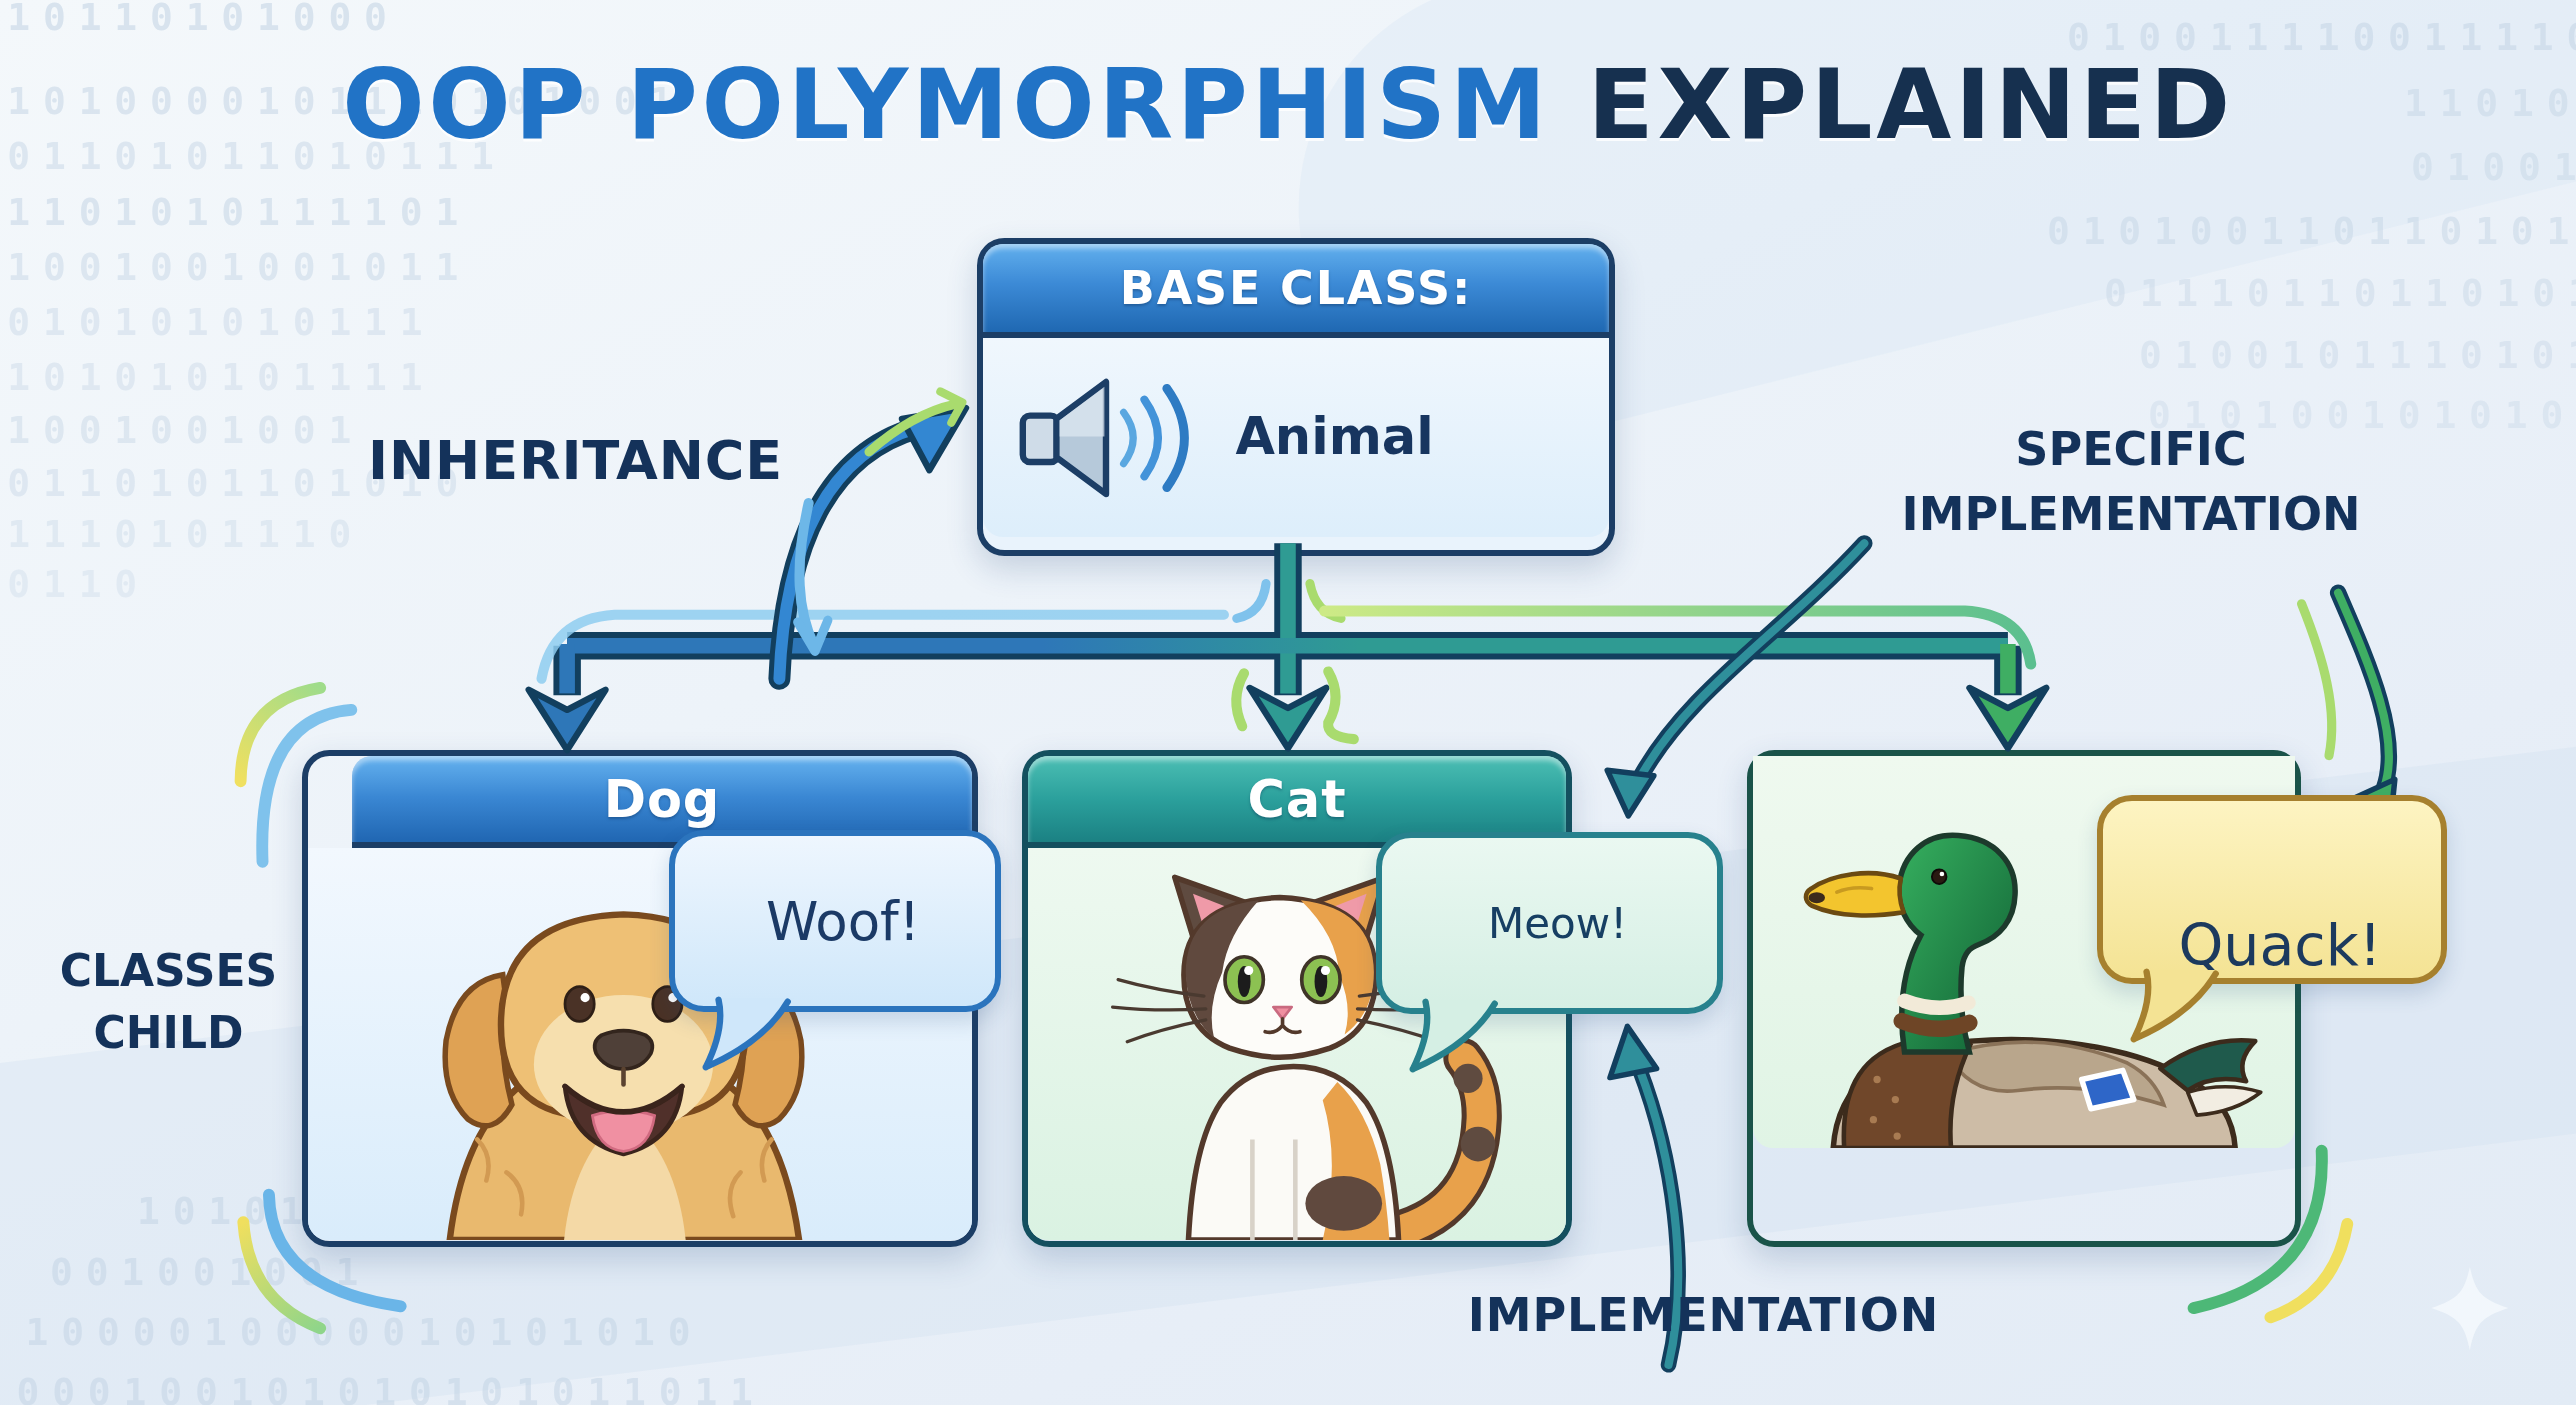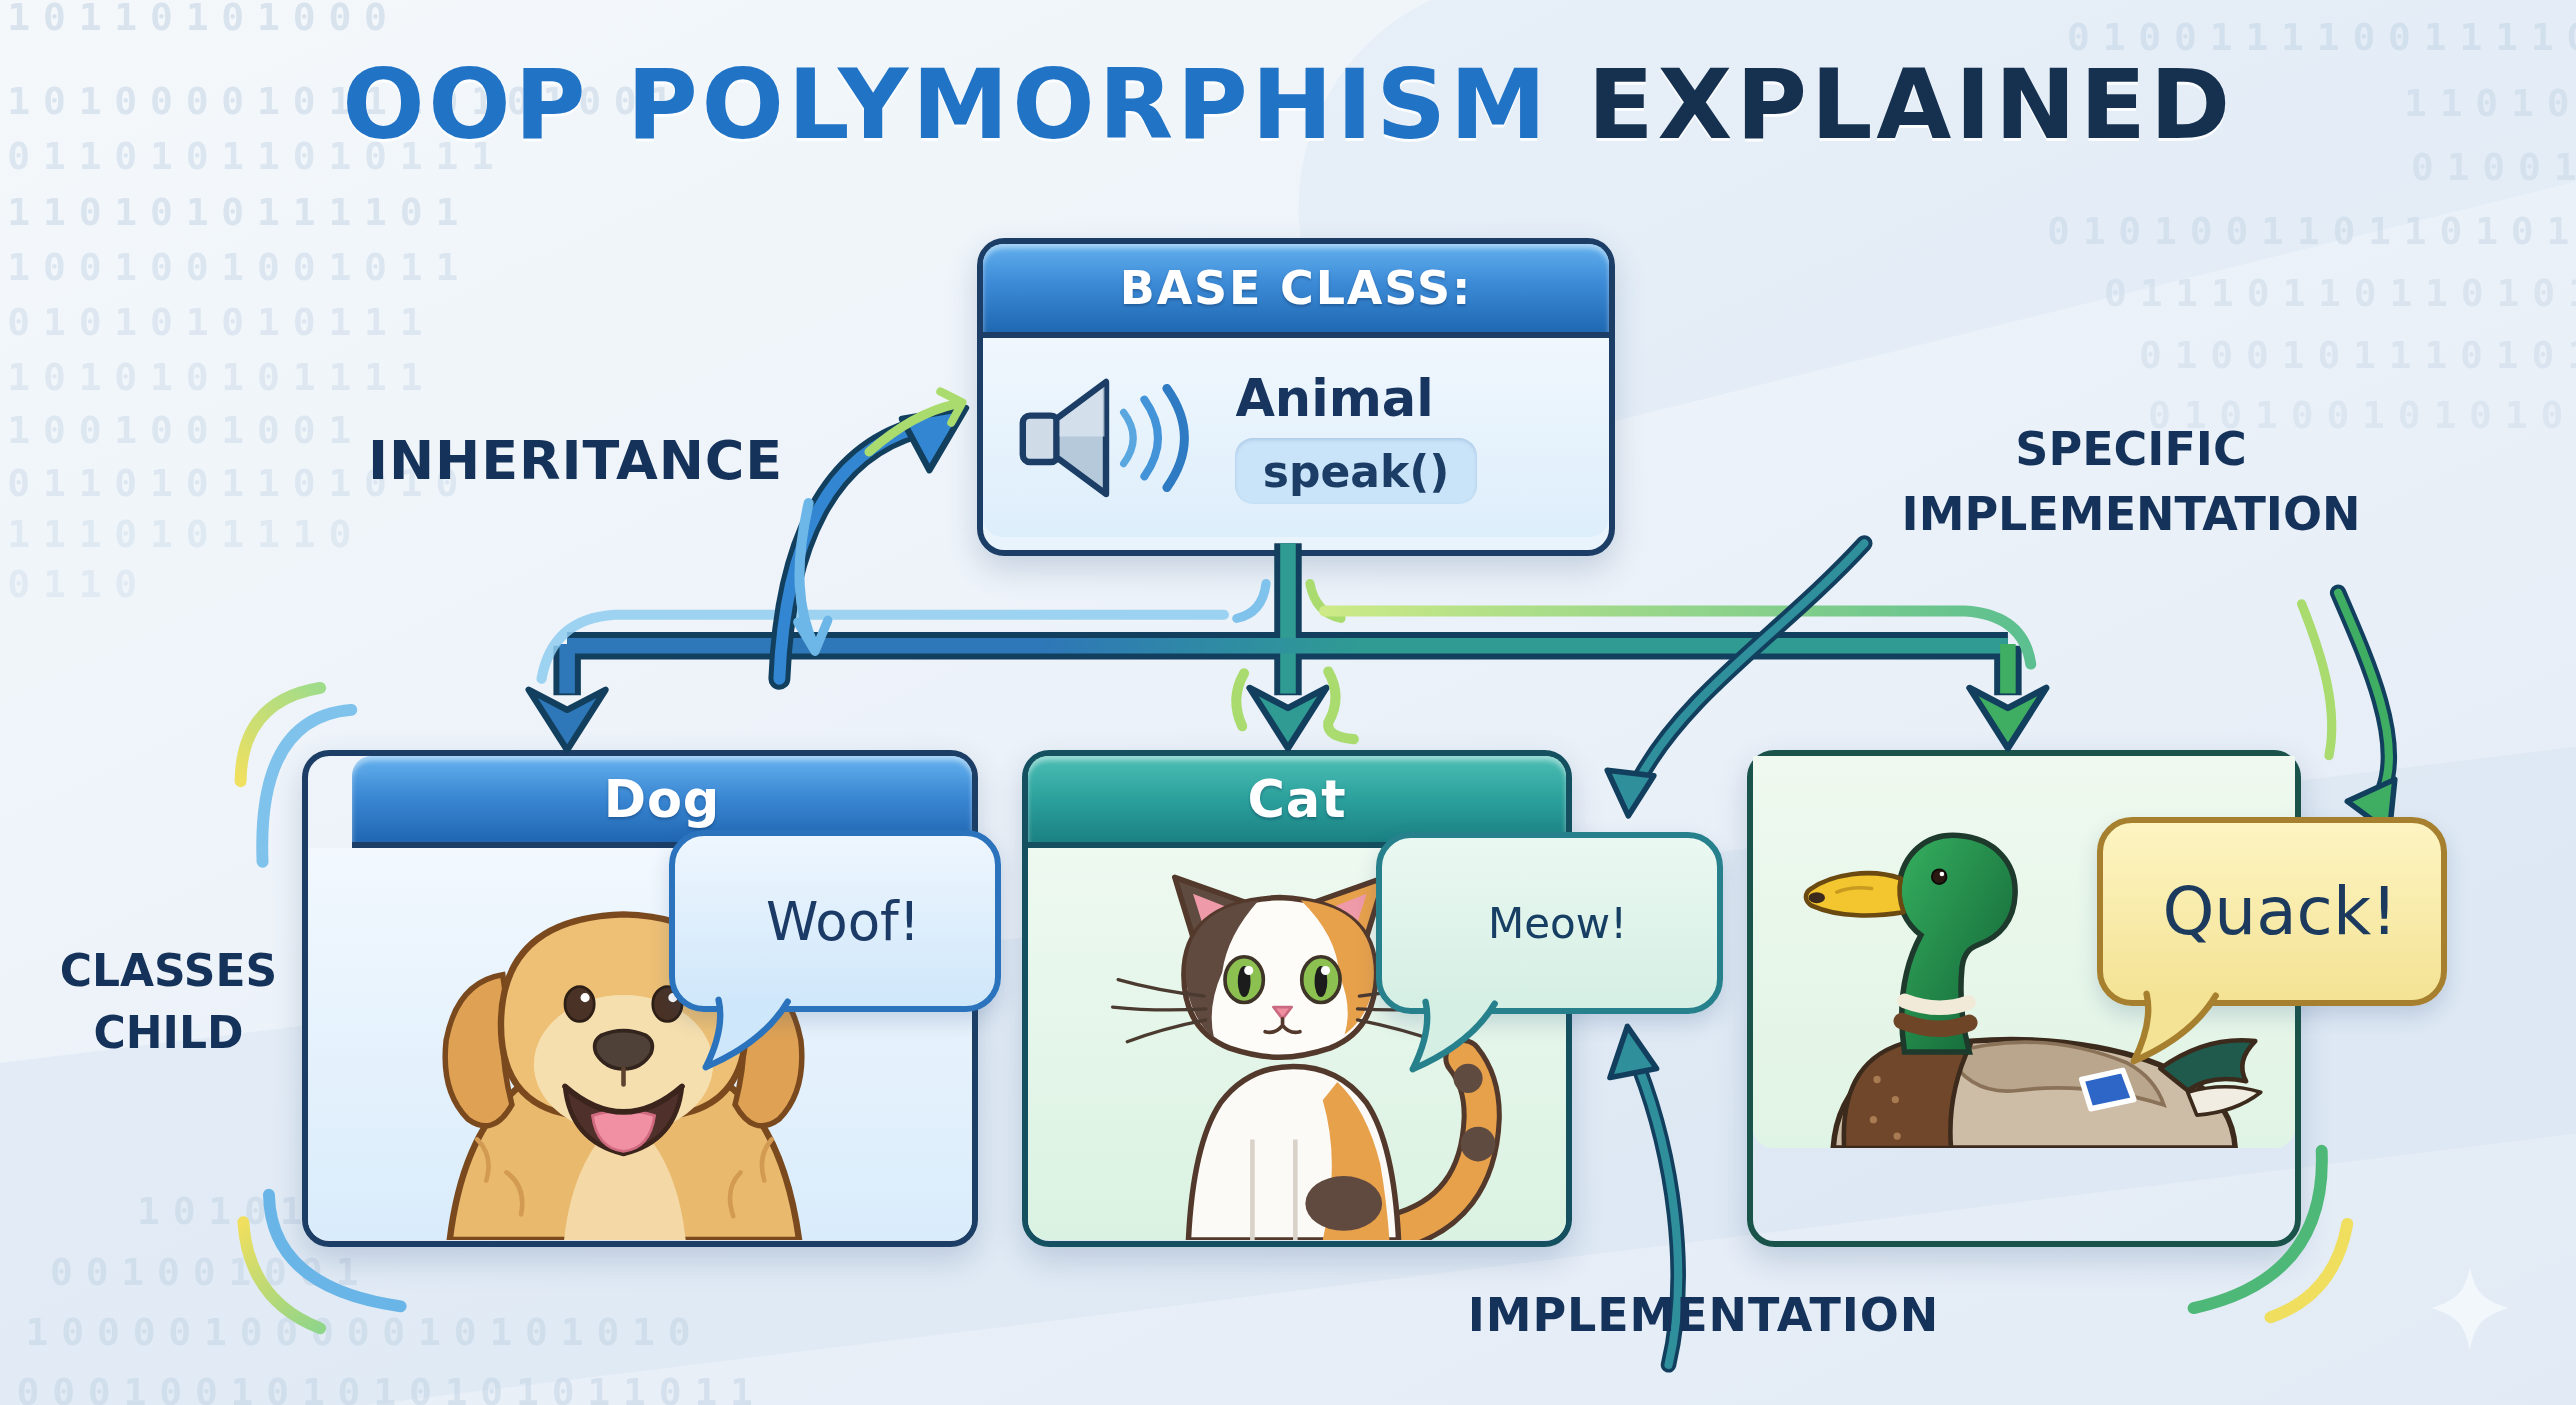--- a/index.html
+++ b/index.html
@@ -61,22 +61,22 @@
 
   #arrowlayer{position:absolute;inset:0;z-index:3;pointer-events:none;}
 
   .bubble{position:absolute;z-index:4;display:flex;align-items:center;justify-content:center;
     font-weight:normal;border-radius:35px;box-shadow:0 9.1px 20px rgba(40,75,125,.18);padding-left:16px;}
   .bubble .tail{position:absolute;left:24px;top:100%;margin-top:-8.2px;overflow:visible;}
   .bub-woof{left:669px;top:830px;width:304px;height:170px;border:6.4px solid #2b74bd;
     background:linear-gradient(180deg,#eef6fe,#cfe7fa);color:#1b3a66;font-size:53px;}
   .bub-meow{left:1376px;top:832px;width:319px;height:170px;border:6.4px solid #27818d;
     background:linear-gradient(180deg,#eaf8f1,#d5efe4);color:#173f63;font-size:42px;}
-  .bub-quack{left:2097px;top:817px;width:322px;height:177px;border:6.4px solid #a6802e;
-    background:linear-gradient(180deg,#fdf4c2,#f4e394);color:#1c3a5e;font-size:66px;}
+  .bub-quack{left:2097px;top:795px;width:322px;height:177px;border:6.4px solid #a6802e;
+    background:linear-gradient(180deg,#fdf4c2,#f4e394);color:#1c3a5e;font-size:57px;align-items:flex-end;}
 </style>
 </head>
 <body>
 
 <div class="bgband band1"></div>
 <div class="bgband band2"></div>
 
 <div class="binrow" style="left:7.3px;top:-5.5px;opacity:.55">10110101000</div>
 <div class="binrow" style="left:7.3px;top:79px;opacity:.5">1010000101110101001</div>
 <div class="binrow" style="left:7.3px;top:134px;opacity:.45">01101011010111</div>
@@ -115,21 +115,20 @@
     <svg width="192" height="156" viewBox="0 0 240 180" style="margin-left:27.4px;flex:0 0 auto;">
       <rect x="16" y="62" width="44" height="58" rx="9" fill="#cfdce8" stroke="#1c3e66" stroke-width="8"></rect>
       <polygon points="58,66 120,20 120,160 58,114" fill="#b6c9da" stroke="#1c3e66" stroke-width="8" stroke-linejoin="round"></polygon>
       <polygon points="62,68 118,26 118,88 62,88" fill="#dfe9f2" opacity=".7"></polygon>
       <path d="M 142 58 Q 166 90 142 122" fill="none" stroke="#5aa7e0" stroke-width="9" stroke-linecap="round"></path>
       <path d="M 168 42 Q 202 90 168 138" fill="none" stroke="#4393d9" stroke-width="10" stroke-linecap="round"></path>
       <path d="M 196 28 Q 240 90 196 152" fill="none" stroke="#2e7bc3" stroke-width="11" stroke-linecap="round"></path>
     </svg>
     <div style="margin-left:33px;">
       <div class="base-animal">Animal</div>
-      <div class="base-method">speak()</div>
     </div>
   </div>
 </div>
 
 <div class="clsbox child box-dog">
   <div class="hdr">Dog</div>
   <div class="bdy">
     <svg class="animal-svg" style="left:32px;" width="567" height="375" viewBox="0 0 620 410">
       <path d="M 120 410 Q 138 262 232 220 L 392 220 Q 482 262 502 410 Z" fill="#e9b96e" stroke="#7a4a1e" stroke-width="7"></path>
       <path d="M 245 410 Q 255 315 312 272 Q 368 315 378 410 Z" fill="#f4d9a6"></path>

